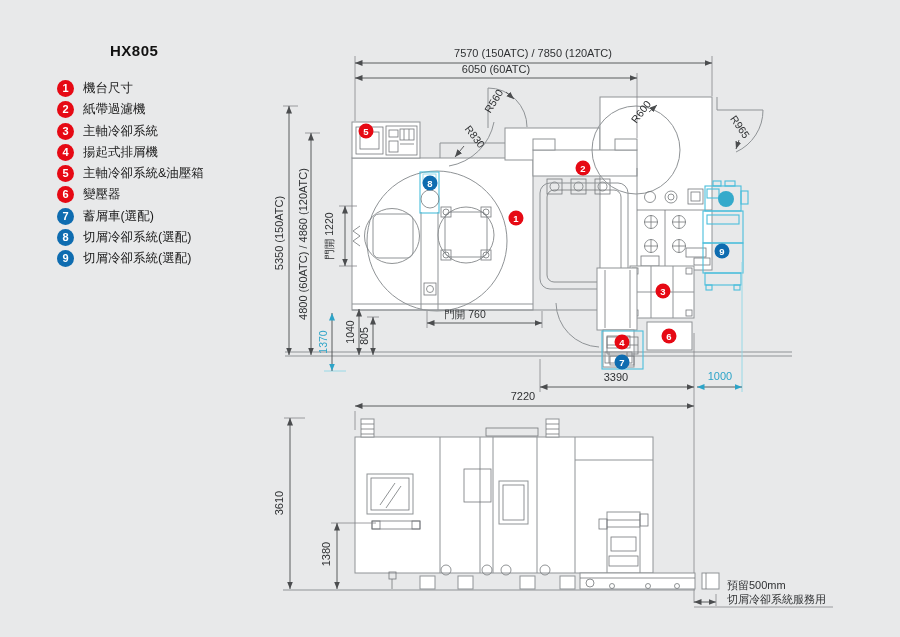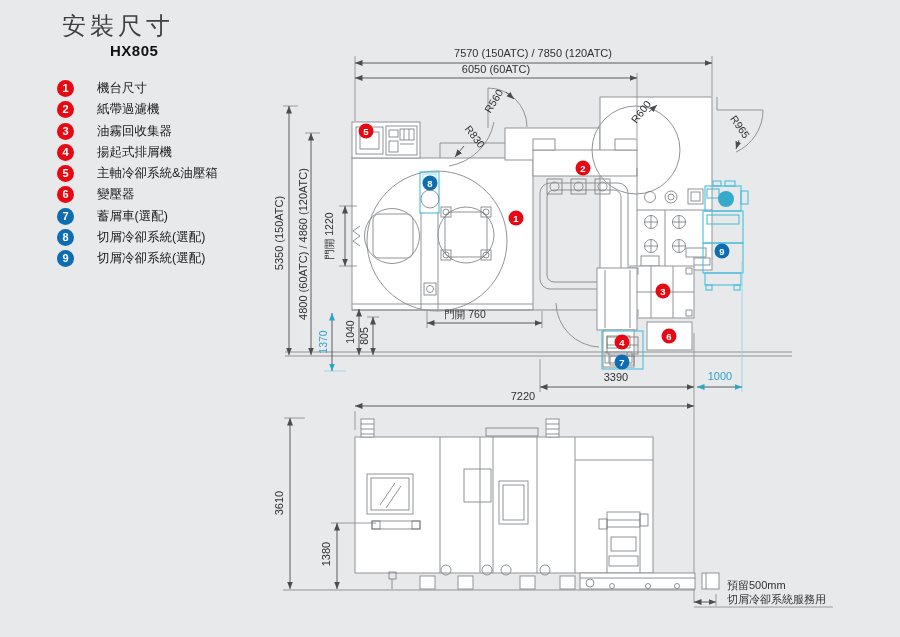--- a/index.html
+++ b/index.html
@@ -5,60 +5,59 @@
   html,body{margin:0;padding:0;}
   .canvas{position:relative;width:900px;height:637px;background:#e8e9ea;overflow:hidden;
           font-family:"Liberation Sans",sans-serif;color:#222;}
   .page-title{position:absolute;left:62px;top:10px;font-size:24px;letter-spacing:4px;color:#3e4042;font-weight:400;}
   .model{position:absolute;left:62px;top:42px;font-size:15px;font-weight:bold;color:#111;letter-spacing:0.5px;margin-left:48px;}
   .legend{position:absolute;left:57px;top:80px;}
   .lrow{display:flex;align-items:center;height:17px;margin-bottom:4.3px;}
   .ldot{width:17px;height:17px;border-radius:50%;display:flex;align-items:center;justify-content:center;
         color:#fff;flex:0 0 17px;}
   .ldot i{font-style:normal;font-size:11px;font-weight:bold;line-height:1;}
-  .llab{margin-left:23px;font-size:12.5px;color:#1b1b1b;white-space:nowrap;}
+  .llab{margin-left:9px;font-size:12.5px;color:#1b1b1b;white-space:nowrap;}
   svg{position:absolute;left:0;top:0;}
   .m{stroke:#8f9396;fill:none;stroke-width:1;}
   .mf{stroke:#8f9396;fill:#ffffff;stroke-width:1;}
   .d2{stroke:#74777a;fill:none;stroke-width:0.8;}
   .dim{stroke:#4b4d4f;fill:none;stroke-width:0.9;}
   .ext{stroke:#85878a;fill:none;stroke-width:0.8;}
   .cy{stroke:#49bedb;fill:none;stroke-width:1.1;}
   .cyl{stroke:#8ed7e8;fill:none;stroke-width:0.9;}
   text.dt{fill:#2f3133;font-size:10.5px;}
   text.big{font-size:11px;}
   text.cyt{fill:#2da4c8;}
   text.bt{fill:#ffffff;font-size:9.5px;font-weight:bold;}
 </style>
 </head>
 <body>
 
 <div class="canvas">
 
-  <div class="page-title">安裝尺寸</div>
   <div class="model">HX805</div>
 
   <div class="legend">
     <div class="lrow">
         <span class="ldot" style="background-color: rgb(230, 9, 20);">
           <i>1</i>
         </span>
         <span class="llab">機台尺寸</span>
       </div>
     <div class="lrow">
         <span class="ldot" style="background-color: rgb(230, 9, 20);">
           <i>2</i>
         </span>
         <span class="llab">紙帶過濾機</span>
       </div>
     <div class="lrow">
         <span class="ldot" style="background-color: rgb(230, 9, 20);">
           <i>3</i>
         </span>
-        <span class="llab">油霧回收集器</span>
+        <span class="llab">主軸冷卻系統</span>
       </div>
     <div class="lrow">
         <span class="ldot" style="background-color: rgb(230, 9, 20);">
           <i>4</i>
         </span>
         <span class="llab">揚起式排屑機</span>
       </div>
     <div class="lrow">
         <span class="ldot" style="background-color: rgb(230, 9, 20);">
           <i>5</i>

